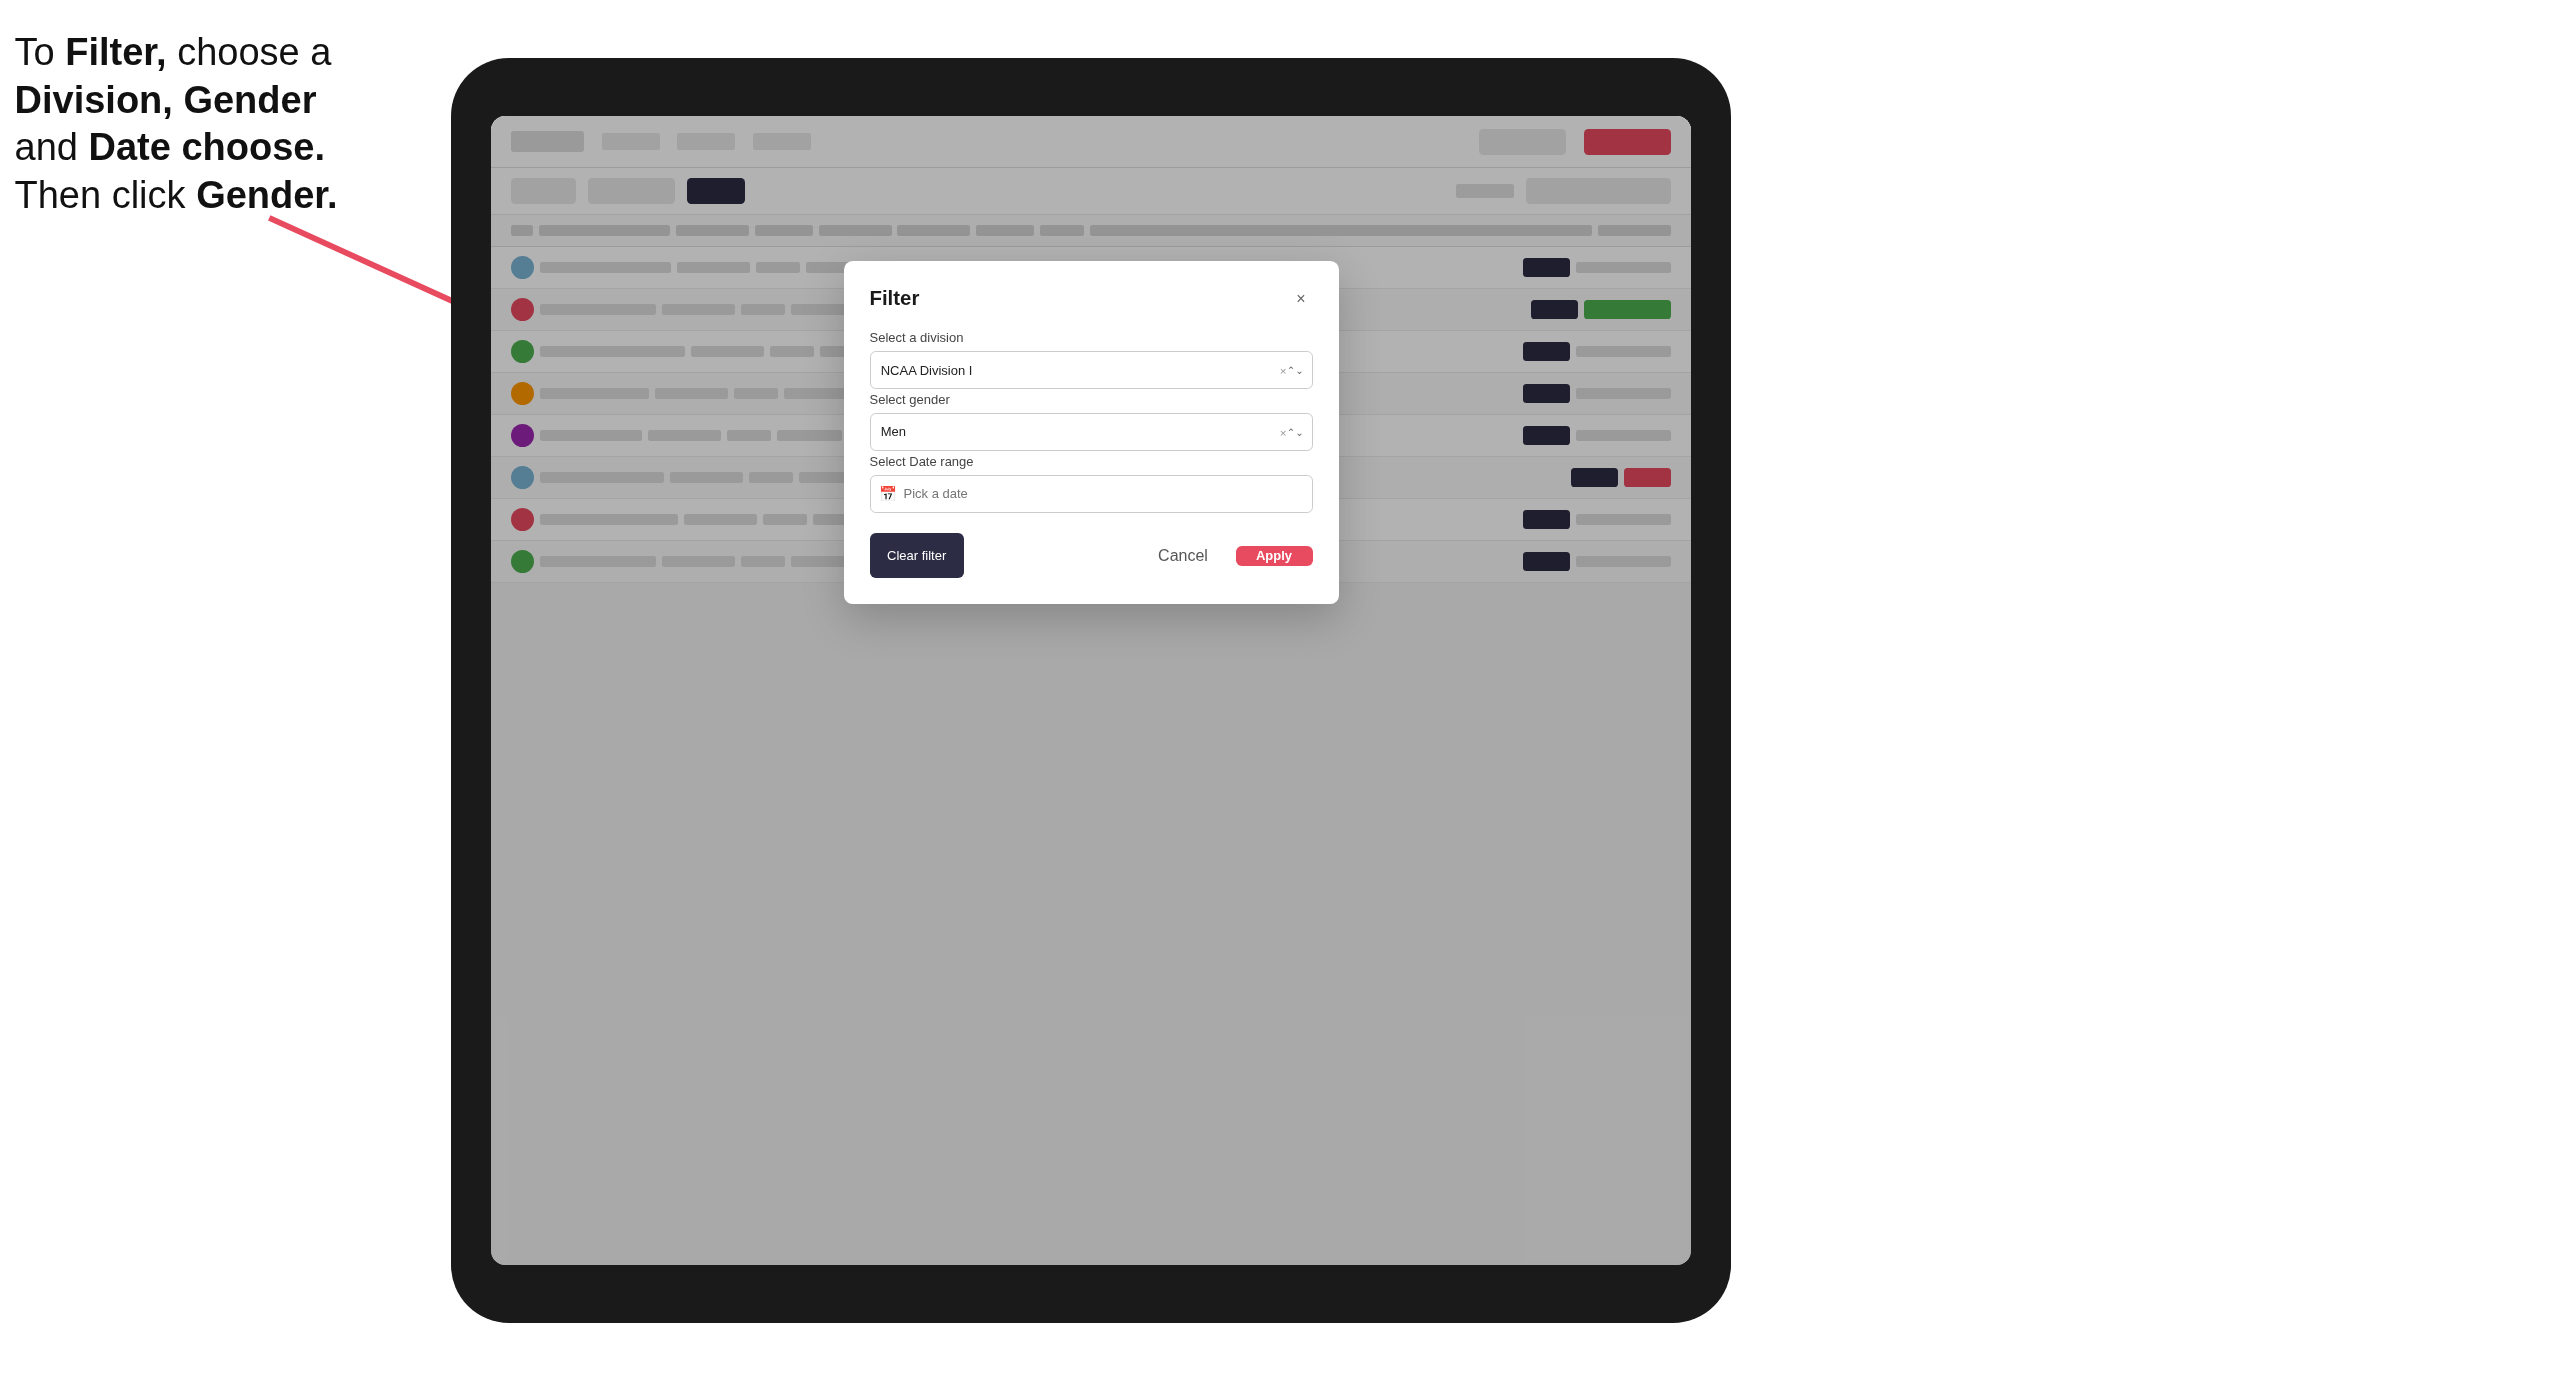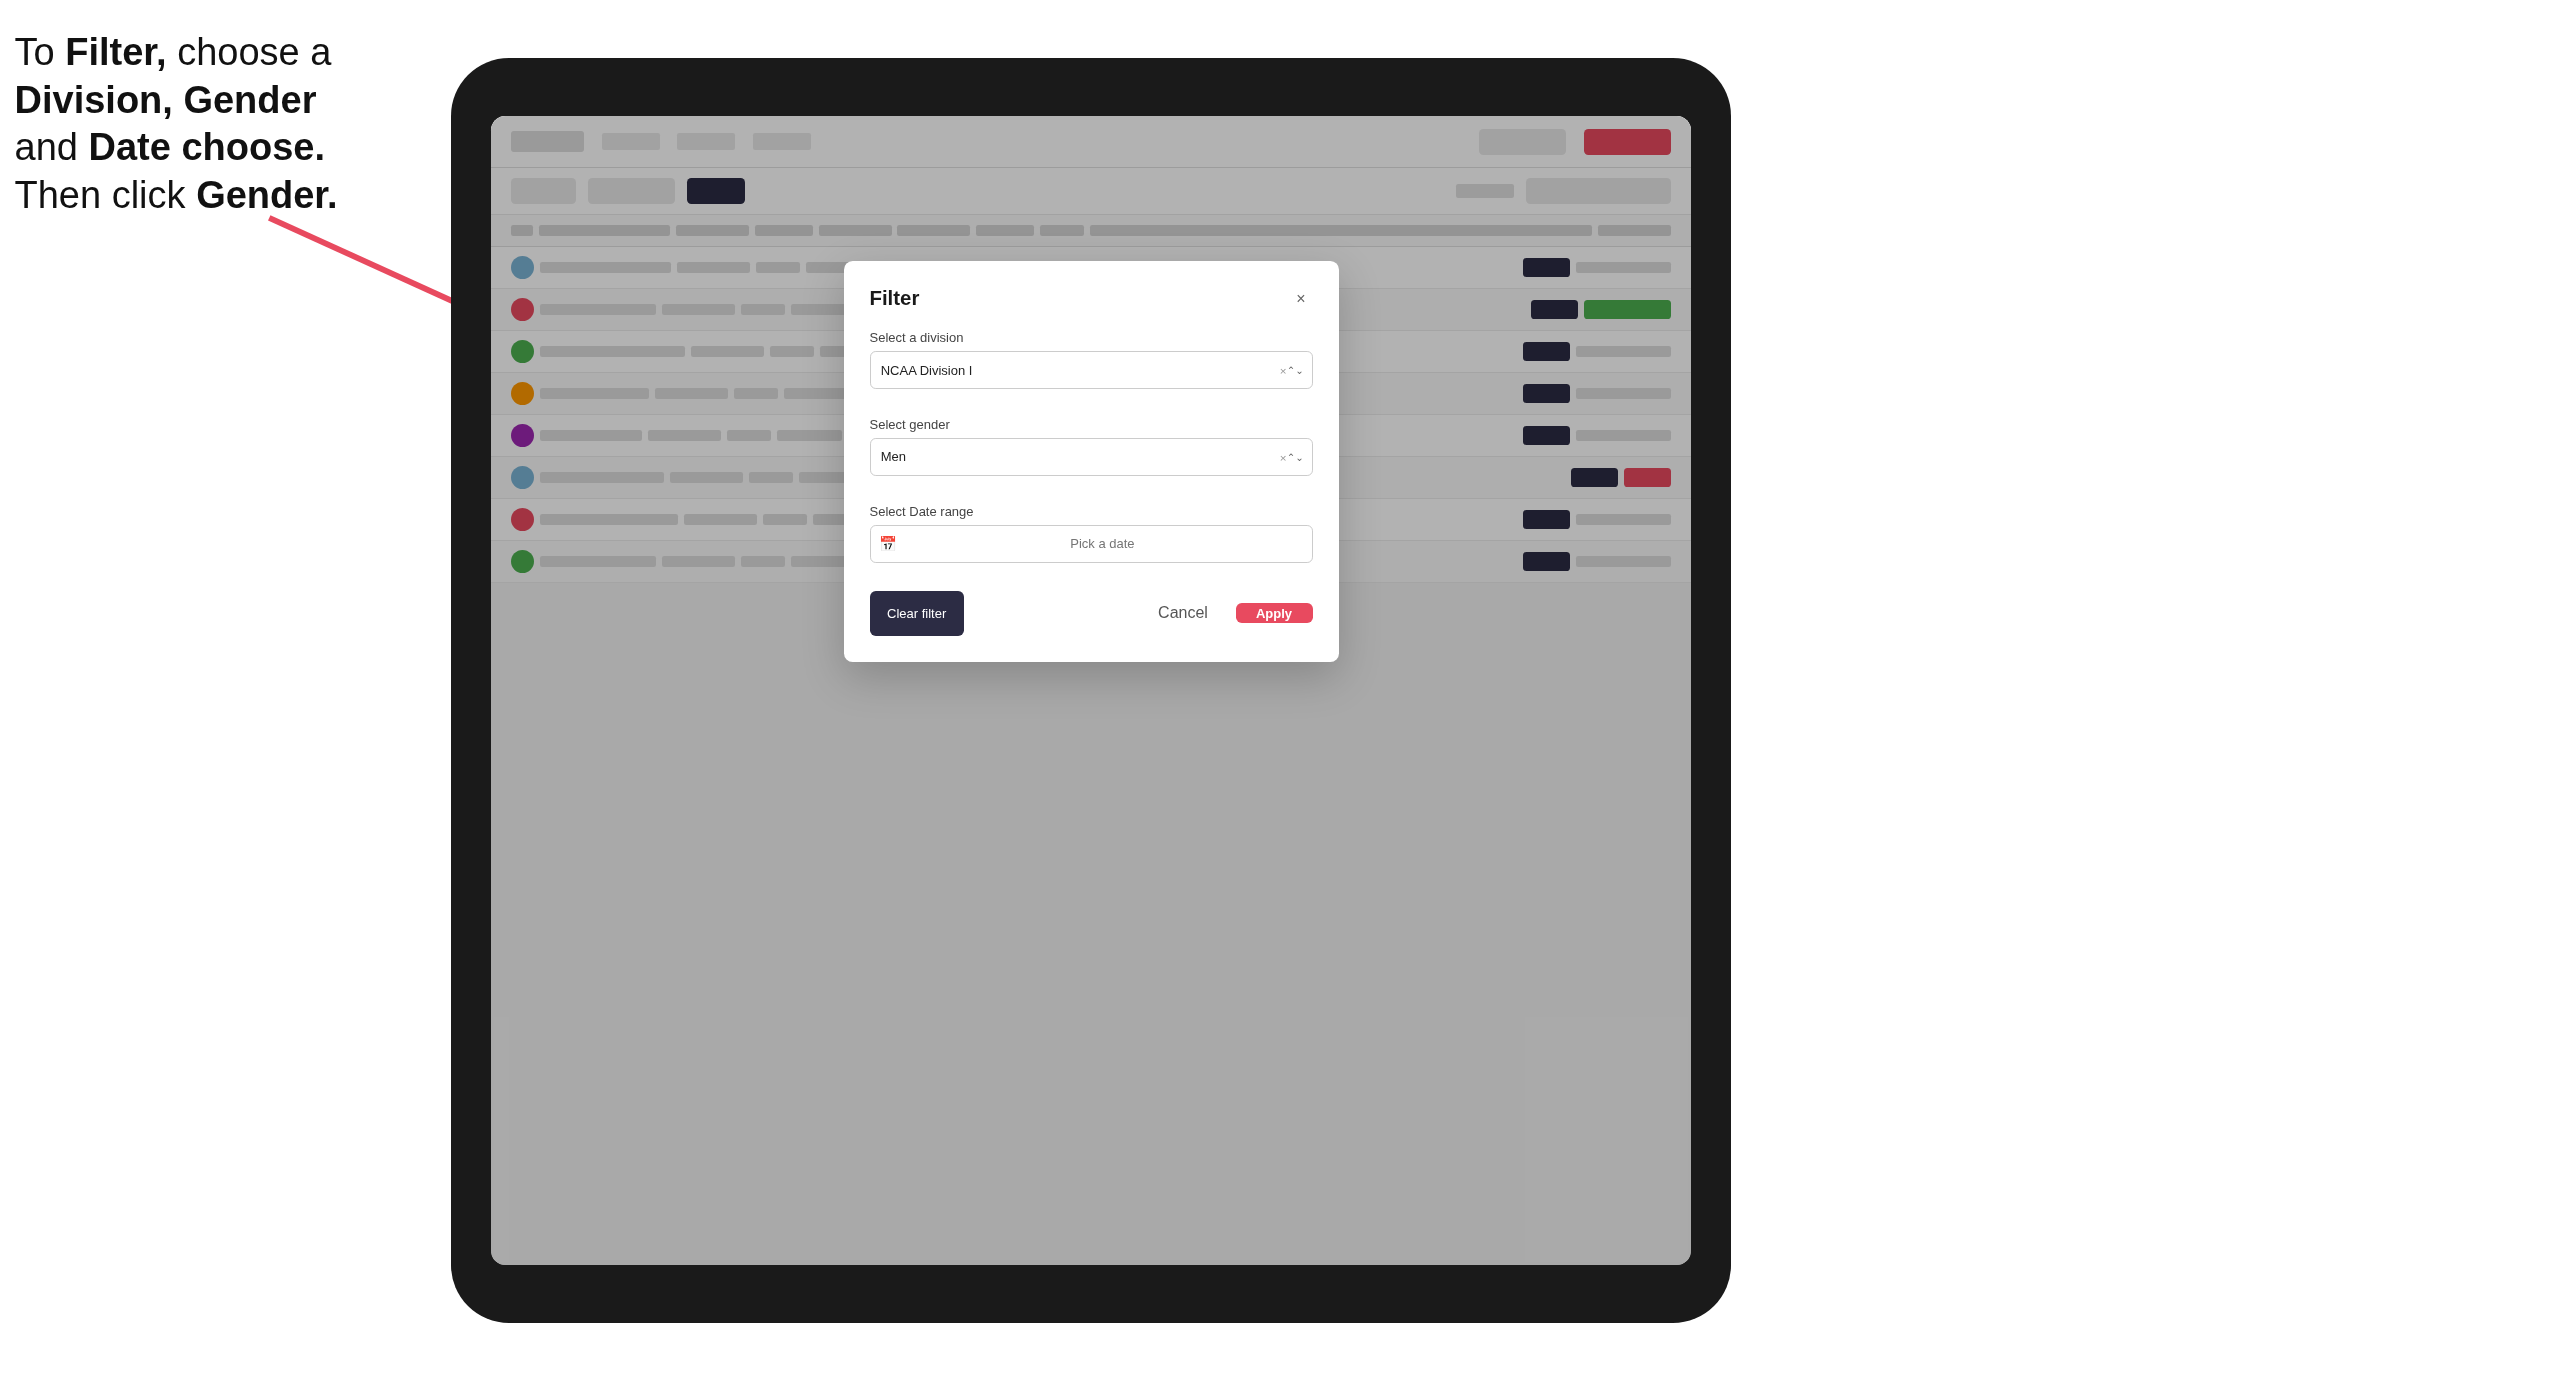--- a/index.html
+++ b/index.html
@@ -264,21 +264,21 @@
       cursor: pointer;
       font-size: 16px;
       color: #666;
       display: flex;
       align-items: center;
       justify-content: center;
       border-radius: 2.9px;
     }
 
     .form-group {
-      margin-bottom: 28px;
+      margin-bottom: 3px;
     }
     .form-label {
       font-size: 13px;
       color: #444;
       margin-bottom: 5.8px;
       display: block;
     }
     .select-wrapper {
       position: relative;
       width: 100%;
@@ -320,21 +320,20 @@
     }
     .date-input-wrapper input {
       width: 100%;
       height: 38px;
       border: 0.7px solid #ccc;
       border-radius: 5.8px;
       padding: 0 10.2px 0 33px;
       font-size: 13px;
       color: #999;
       background: #fff;
-      text-align: center;
     }
     .date-icon {
       position: absolute;
       left: 10.2px;
       top: 50%;
       transform: translateY(-50%);
       font-size: 14.5px;
       color: #666;
     }
 

